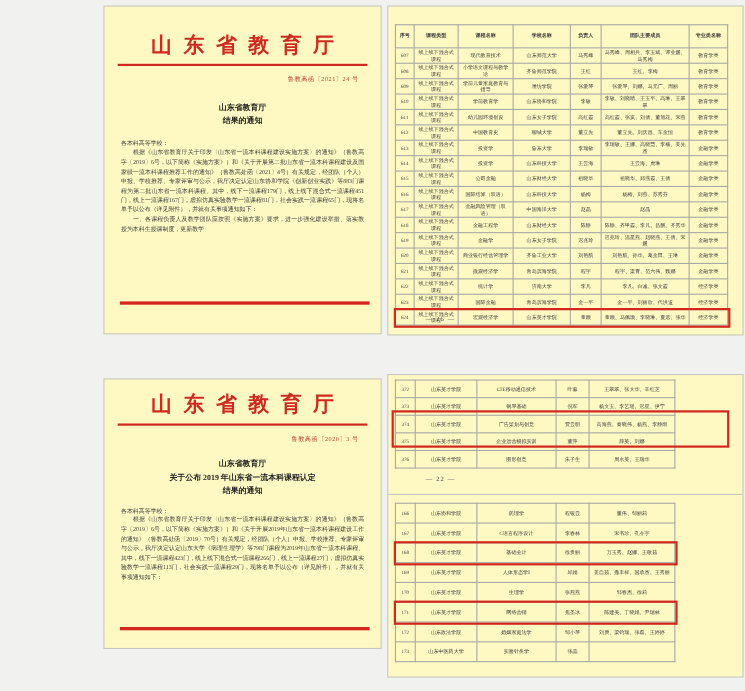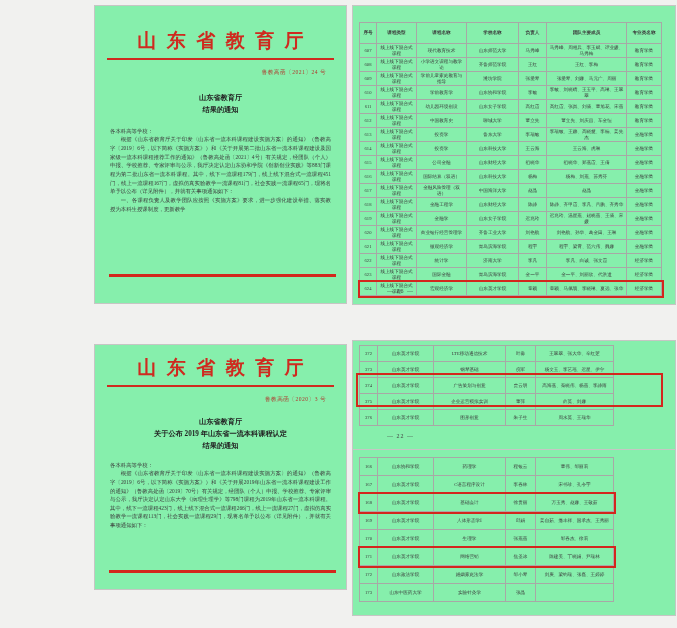--- a/index.html
+++ b/index.html
@@ -3,21 +3,21 @@
 <meta charset="utf-8">
 <style>
   html,body{margin:0;padding:0;}
   body{
     width:677px;height:628px;position:relative;overflow:hidden;
     background:#f1f1ef;
     font-family:"Liberation Serif","DejaVu Serif",serif;
     color:#3b3b3b;
   }
   .page{
-    position:absolute;background:#86efac;border:1px solid #c6c6c4;
+    position:absolute;background:#fef9c3;border:1px solid #c6c6c4;
     box-sizing:border-box;
   }
   
   .agency{
     text-align:center;font-weight:bold;color:var(--red-accent);
     font-size:19px;letter-spacing:0.55em;text-indent:0.55em;white-space:nowrap;
   }
   .red-rule{height:2px;background:var(--red-accent);margin:4px 12px 0 12px;}
   .doc-no{
     text-align:right;color:var(--red-docno);font-size:5.6px;

